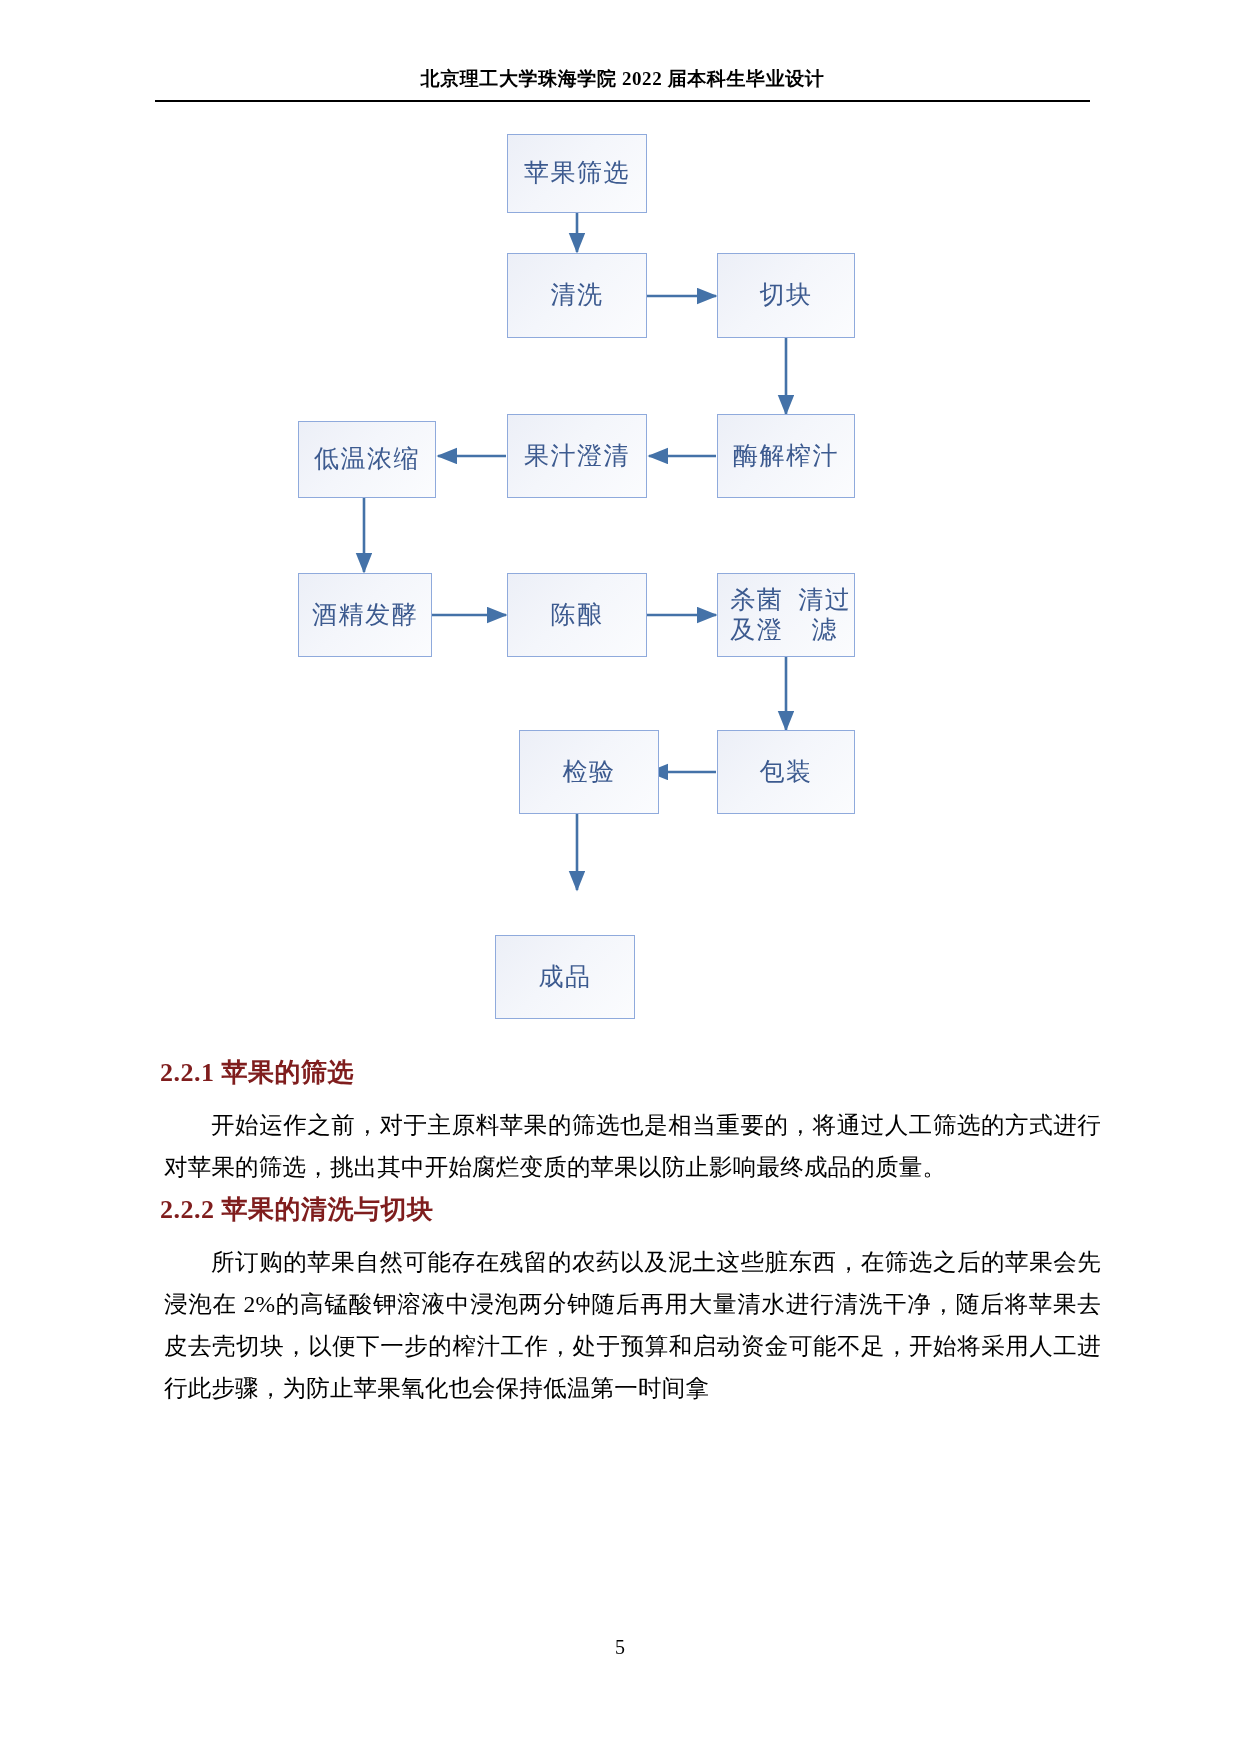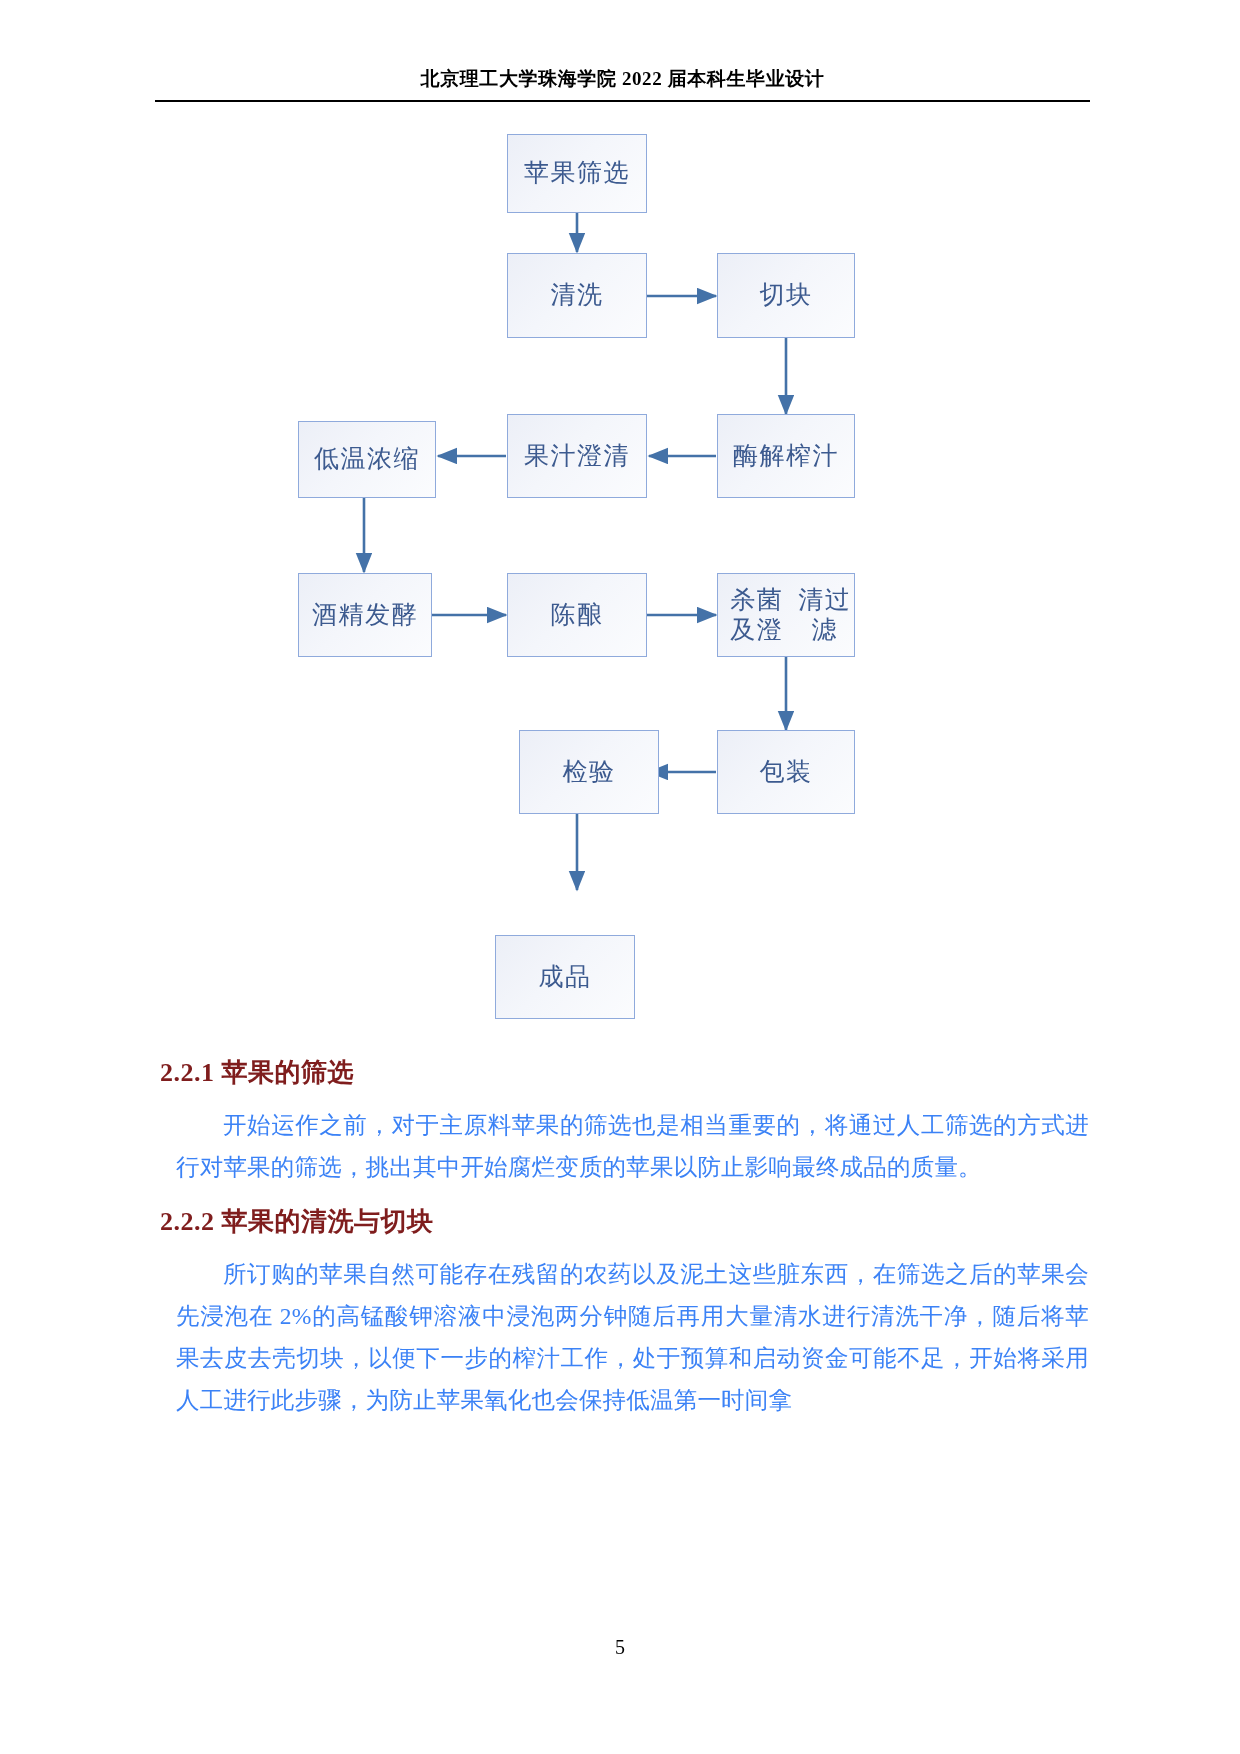--- a/index.html
+++ b/index.html
@@ -102,31 +102,31 @@
     font-family: "Liberation Serif", "DejaVu Serif", serif;
     font-size: 26px;
     font-weight: bold;
     letter-spacing: 0.5px;
     color: #7f1d1d;
   }
   .sec-1 { margin-top: 0px; }
   .sec-2 { margin-top: 41px; }
 
   p.para {
-    margin: 16px;
+    margin: 4px;
     padding: 0;
     margin-top: 14px;
     font-family: "Liberation Serif", "DejaVu Serif", serif;
     font-size: 23.5px;
     line-height: 42px;
     text-align: justify;
     text-justify: inter-ideograph;
     text-indent: 2em;
     letter-spacing: 0.2px;
-    color: #3b82f6;
+    color: #000000;
   }
 
   .page-number {
     position: absolute;
     left: 0;
     top: 1636px;
     width: 1240px;
     text-align: center;
     font-family: "Liberation Serif", "DejaVu Serif", serif;
     font-size: 20px;

